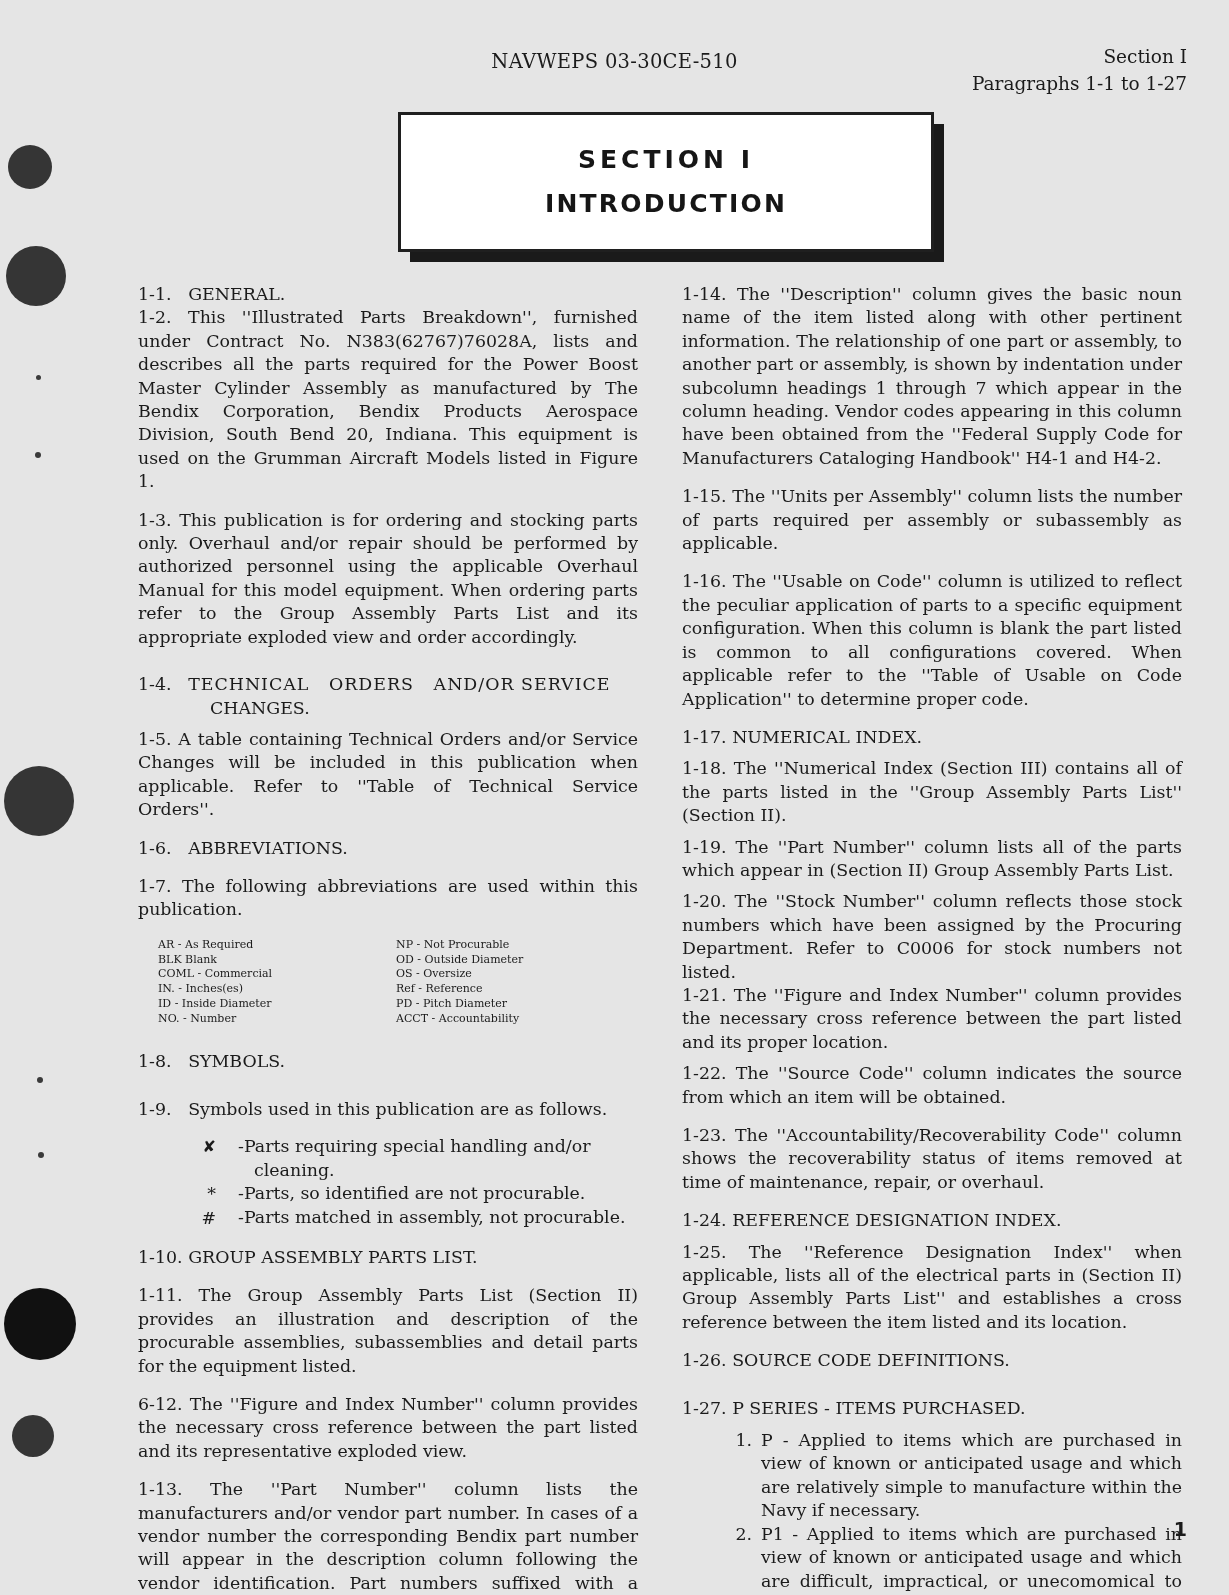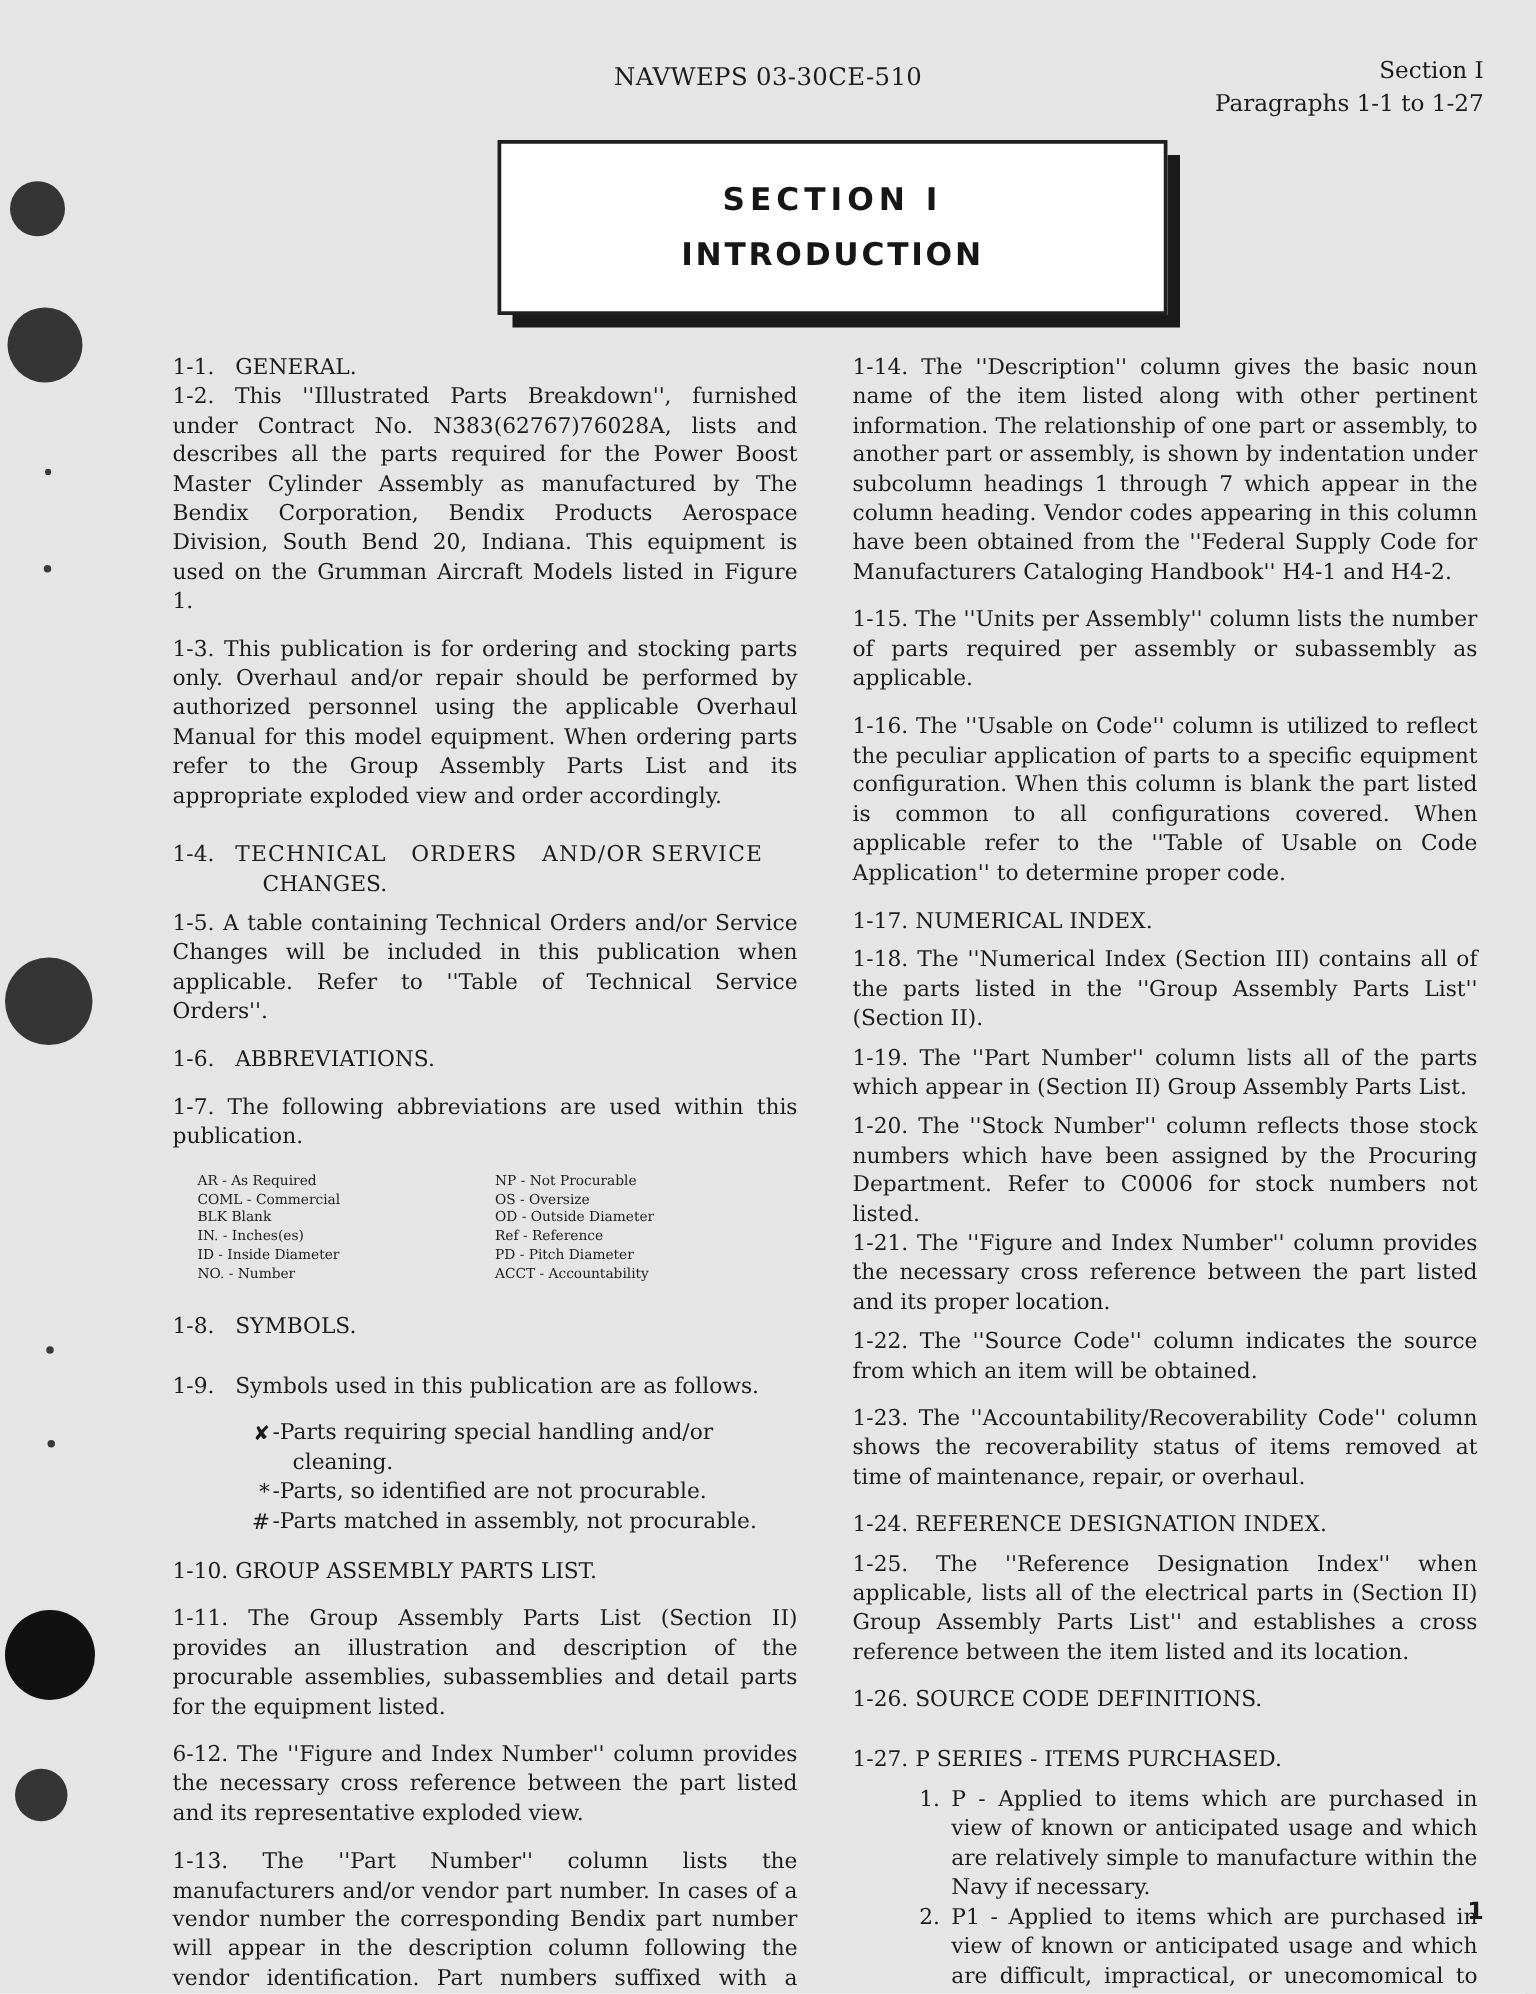--- a/index.html
+++ b/index.html
@@ -184,20 +184,21 @@
   }
   .symbol-glyph.thin {
     font-weight: normal;
     font-family: "DejaVu Serif", "Liberation Serif", serif;
     font-size: 17.4px;
   }
   .symbol-text {
     flex: 1 1 auto;
     text-align: justify;
     padding-left: 2px;
+    margin-left: 20px;
   }
   .symbol-text .cont { display: block; padding-left: 16px; text-align: left; }
 
   
   .num-list {
     margin-top: 9px;
     margin-left: 40px;
     width: 460px;
   }
   .num-item {
@@ -276,26 +277,26 @@
 
       <p class="para gap">1-7.    The following abbreviations are used within this publication.</p>
 
       <table class="abbrev-table">
         <tbody>
           <tr>
             <td class="c1">AR - As Required</td>
             <td>NP - Not Procurable</td>
           </tr>
           <tr>
+            <td class="c1">BLK    Blank</td>
+            <td>OD - Outside Diameter</td>
+          </tr>
+          <tr>
             <td class="c1">COML - Commercial</td>
             <td>OS - Oversize</td>
-          </tr>
-          <tr>
-            <td class="c1">BLK    Blank</td>
-            <td>OD - Outside Diameter</td>
           </tr>
           <tr>
             <td class="c1">IN. - Inches(es)</td>
             <td>Ref - Reference</td>
           </tr>
           <tr>
             <td class="c1">ID - Inside Diameter</td>
             <td>PD - Pitch Diameter</td>
           </tr>
           <tr>

